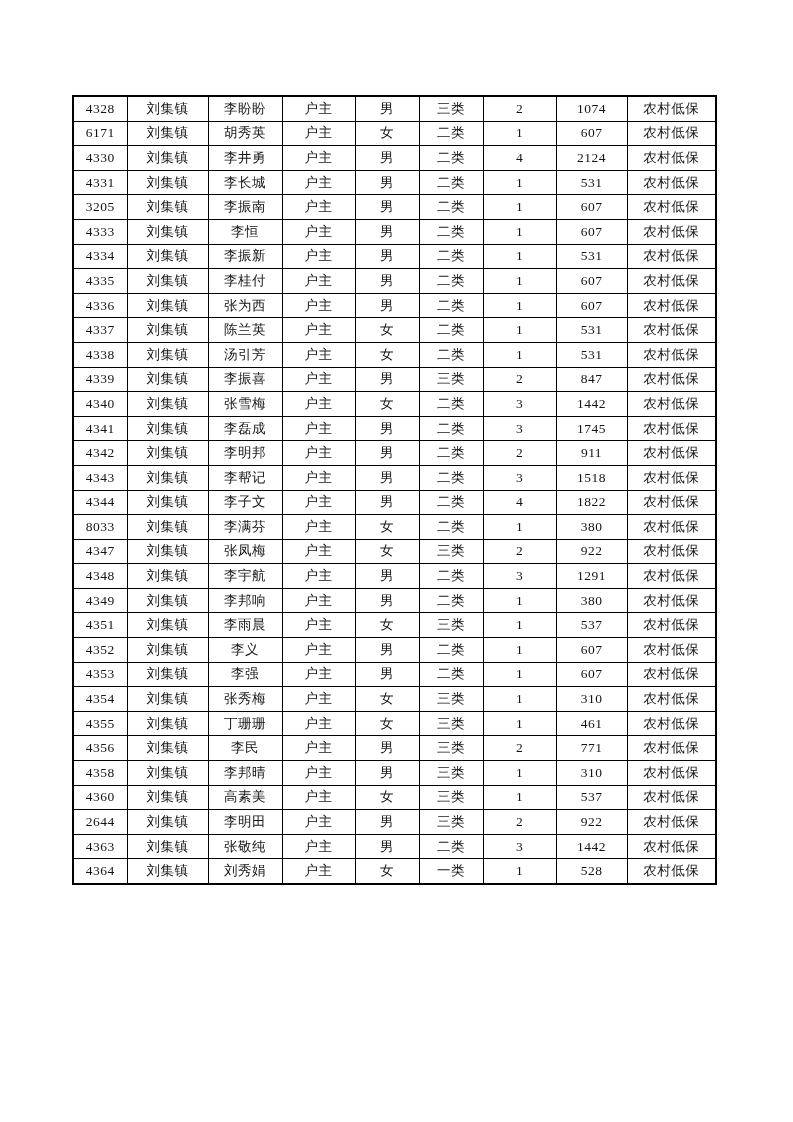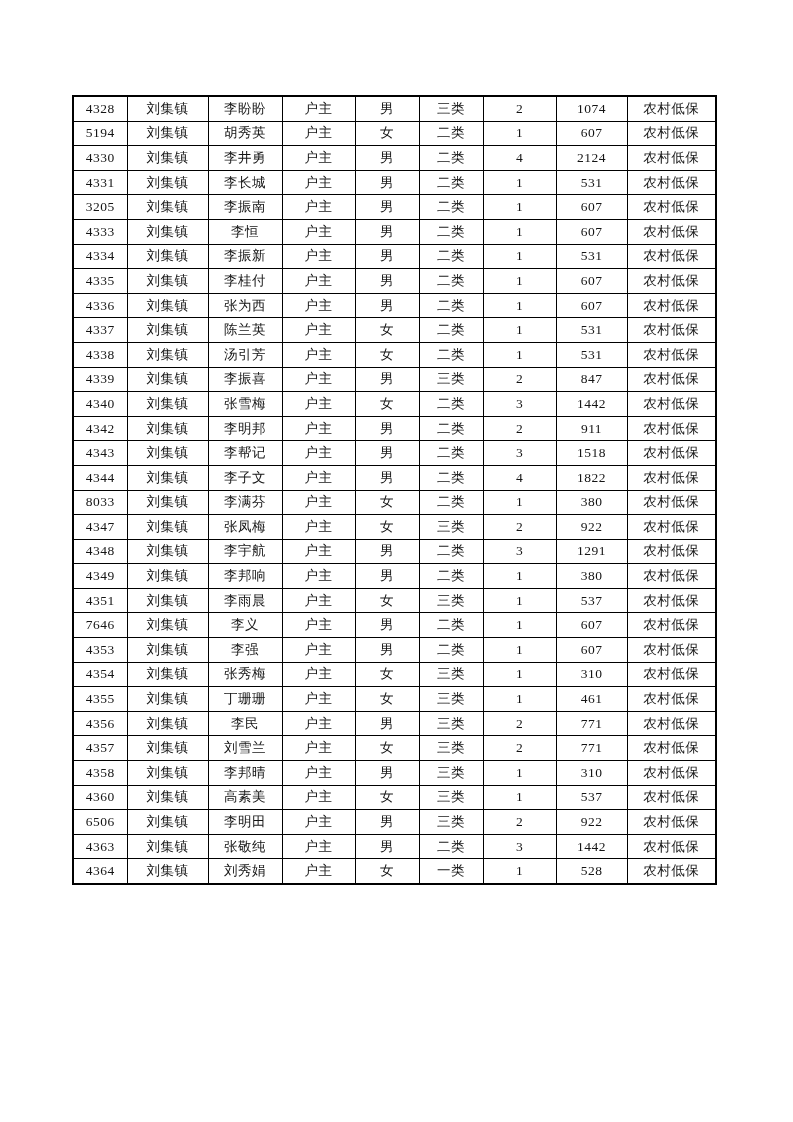--- a/index.html
+++ b/index.html
@@ -59,21 +59,21 @@
           <td>刘集镇</td>
           <td>李盼盼</td>
           <td>户主</td>
           <td>男</td>
           <td>三类</td>
           <td>2</td>
           <td>1074</td>
           <td>农村低保</td>
         </tr>
         <tr>
-          <td>5194</td>
+          <td>6171</td>
           <td>刘集镇</td>
           <td>胡秀英</td>
           <td>户主</td>
           <td>女</td>
           <td>二类</td>
           <td>1</td>
           <td>607</td>
           <td>农村低保</td>
         </tr>
         <tr>
@@ -191,20 +191,31 @@
           <td>刘集镇</td>
           <td>张雪梅</td>
           <td>户主</td>
           <td>女</td>
           <td>二类</td>
           <td>3</td>
           <td>1442</td>
           <td>农村低保</td>
         </tr>
         <tr>
+          <td>4341</td>
+          <td>刘集镇</td>
+          <td>李磊成</td>
+          <td>户主</td>
+          <td>男</td>
+          <td>二类</td>
+          <td>3</td>
+          <td>1745</td>
+          <td>农村低保</td>
+        </tr>
+        <tr>
           <td>4342</td>
           <td>刘集镇</td>
           <td>李明邦</td>
           <td>户主</td>
           <td>男</td>
           <td>二类</td>
           <td>2</td>
           <td>911</td>
           <td>农村低保</td>
         </tr>
@@ -279,21 +290,21 @@
           <td>刘集镇</td>
           <td>李雨晨</td>
           <td>户主</td>
           <td>女</td>
           <td>三类</td>
           <td>1</td>
           <td>537</td>
           <td>农村低保</td>
         </tr>
         <tr>
-          <td>7646</td>
+          <td>4352</td>
           <td>刘集镇</td>
           <td>李义</td>
           <td>户主</td>
           <td>男</td>
           <td>二类</td>
           <td>1</td>
           <td>607</td>
           <td>农村低保</td>
         </tr>
         <tr>
@@ -334,31 +345,20 @@
           <td>刘集镇</td>
           <td>李民</td>
           <td>户主</td>
           <td>男</td>
           <td>三类</td>
           <td>2</td>
           <td>771</td>
           <td>农村低保</td>
         </tr>
         <tr>
-          <td>4357</td>
-          <td>刘集镇</td>
-          <td>刘雪兰</td>
-          <td>户主</td>
-          <td>女</td>
-          <td>三类</td>
-          <td>2</td>
-          <td>771</td>
-          <td>农村低保</td>
-        </tr>
-        <tr>
           <td>4358</td>
           <td>刘集镇</td>
           <td>李邦晴</td>
           <td>户主</td>
           <td>男</td>
           <td>三类</td>
           <td>1</td>
           <td>310</td>
           <td>农村低保</td>
         </tr>
@@ -367,21 +367,21 @@
           <td>刘集镇</td>
           <td>高素美</td>
           <td>户主</td>
           <td>女</td>
           <td>三类</td>
           <td>1</td>
           <td>537</td>
           <td>农村低保</td>
         </tr>
         <tr>
-          <td>6506</td>
+          <td>2644</td>
           <td>刘集镇</td>
           <td>李明田</td>
           <td>户主</td>
           <td>男</td>
           <td>三类</td>
           <td>2</td>
           <td>922</td>
           <td>农村低保</td>
         </tr>
         <tr>

